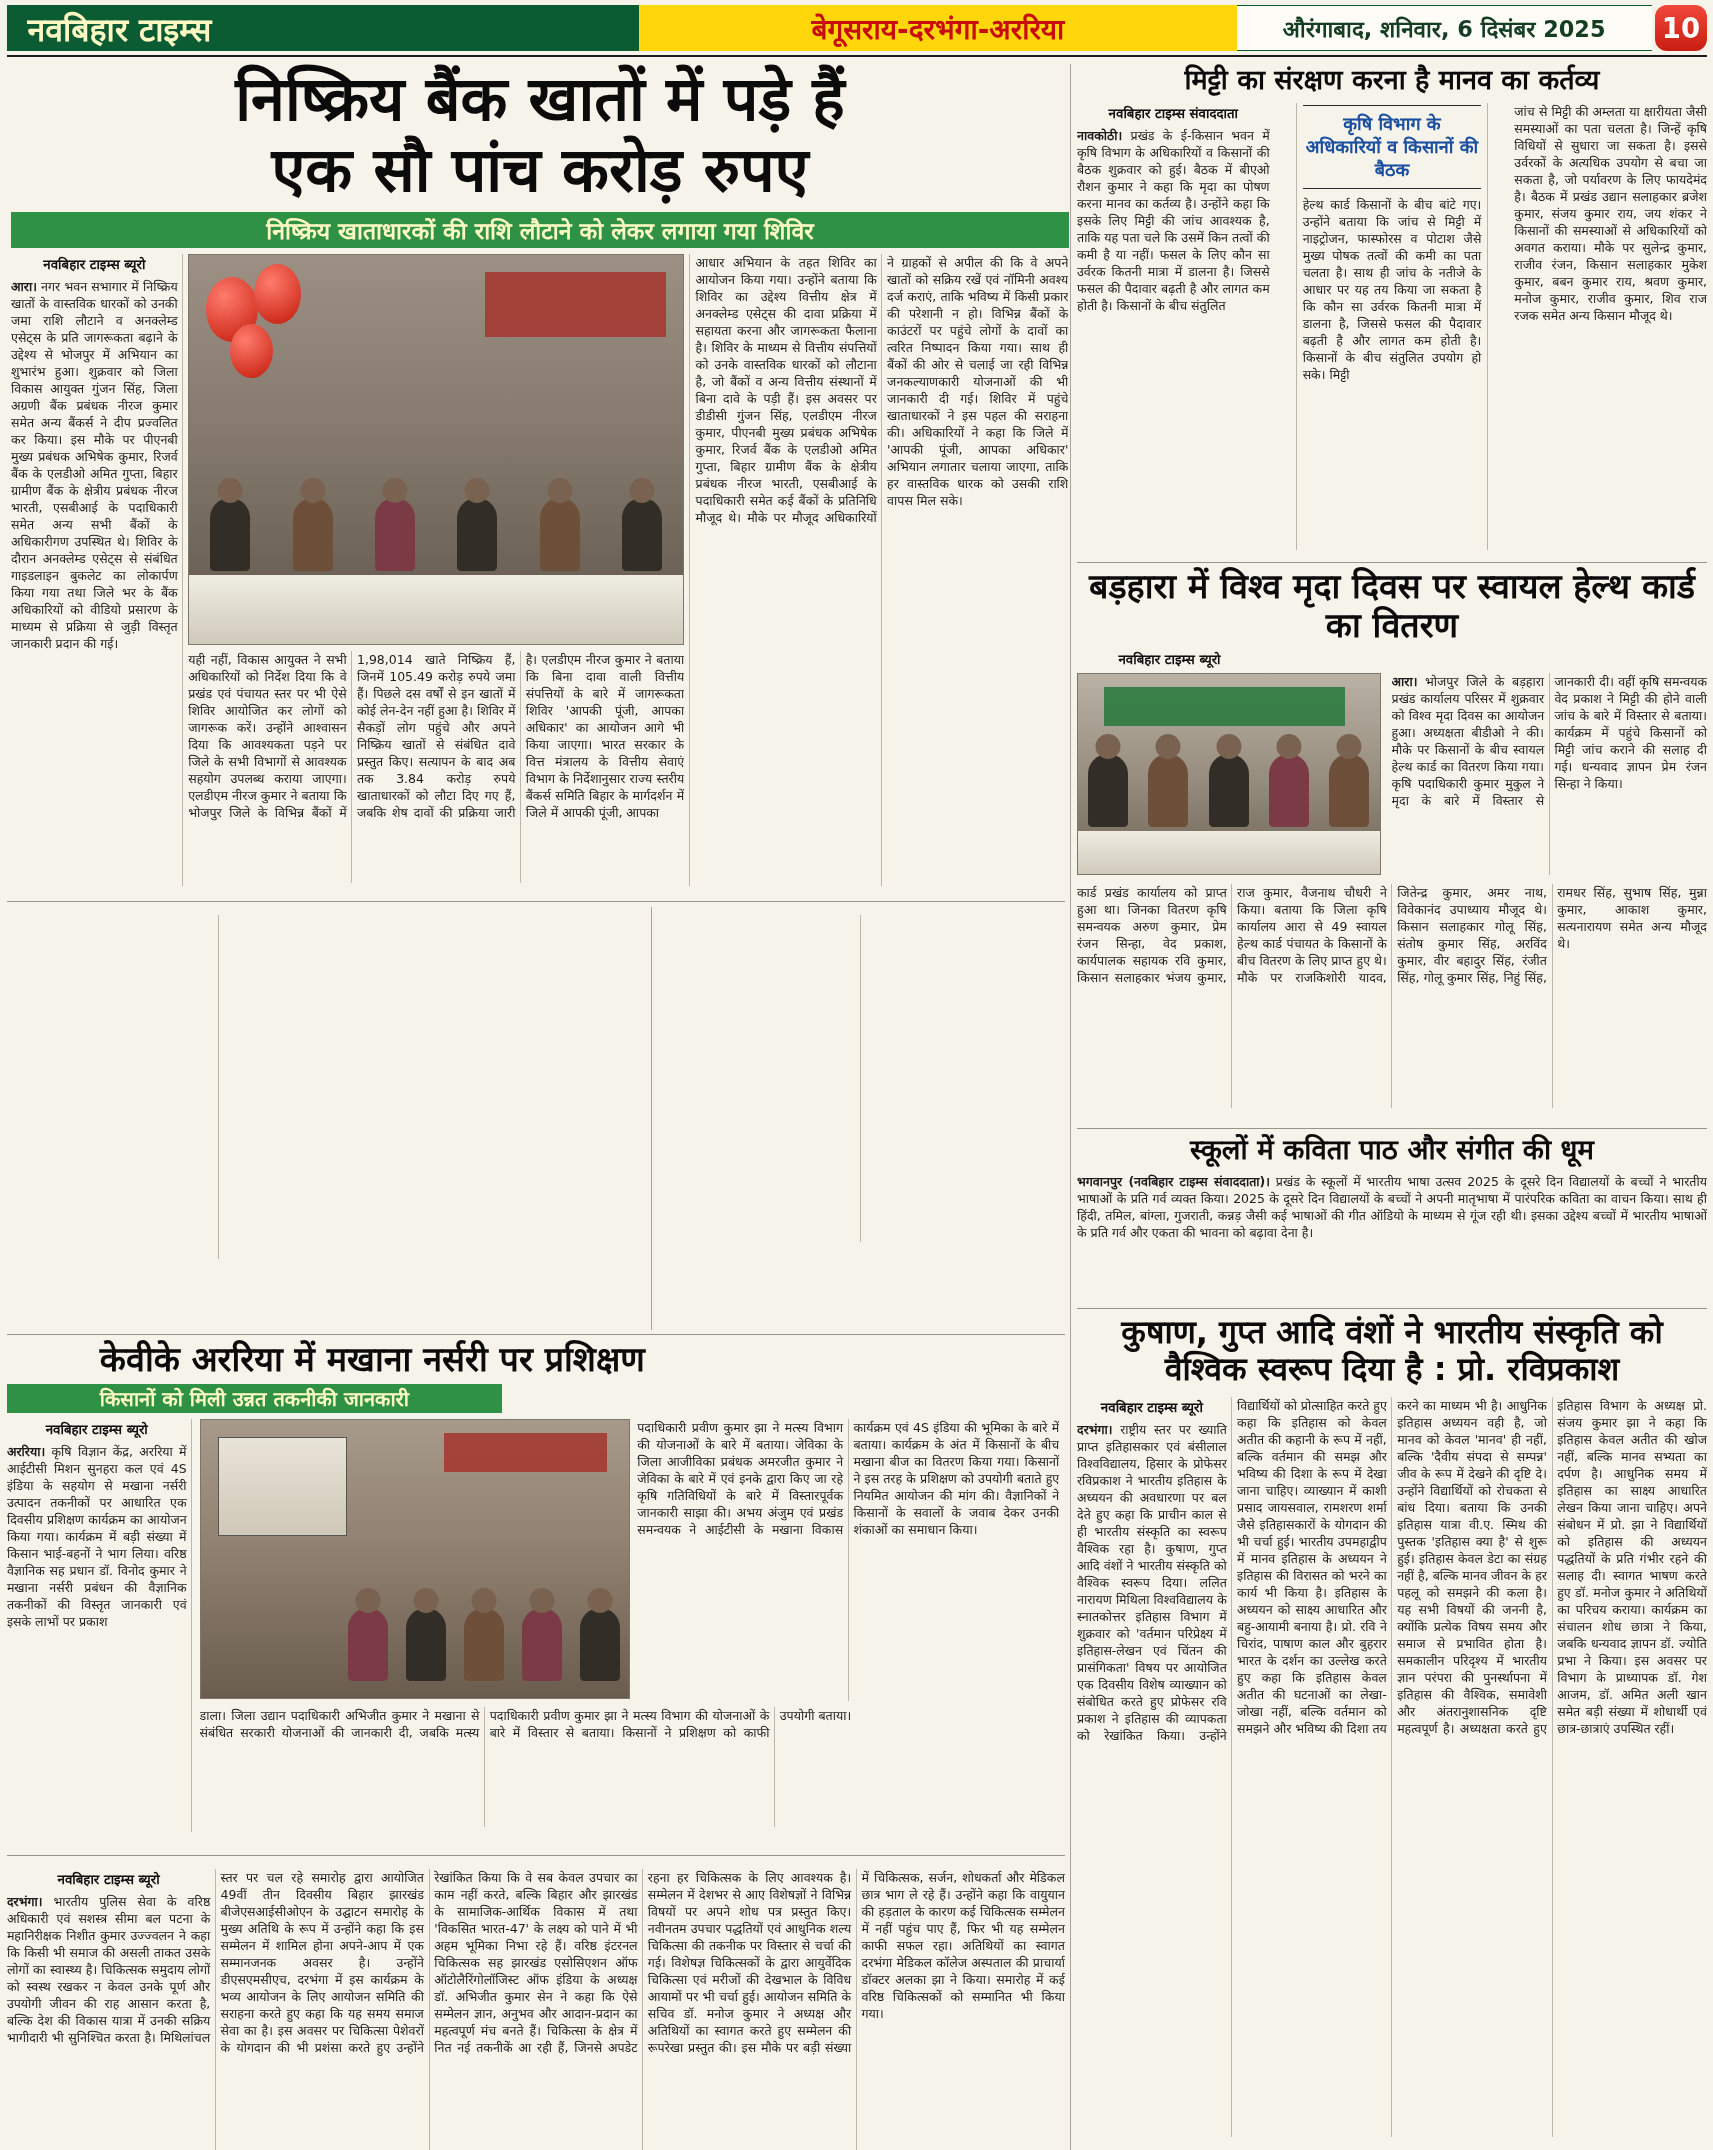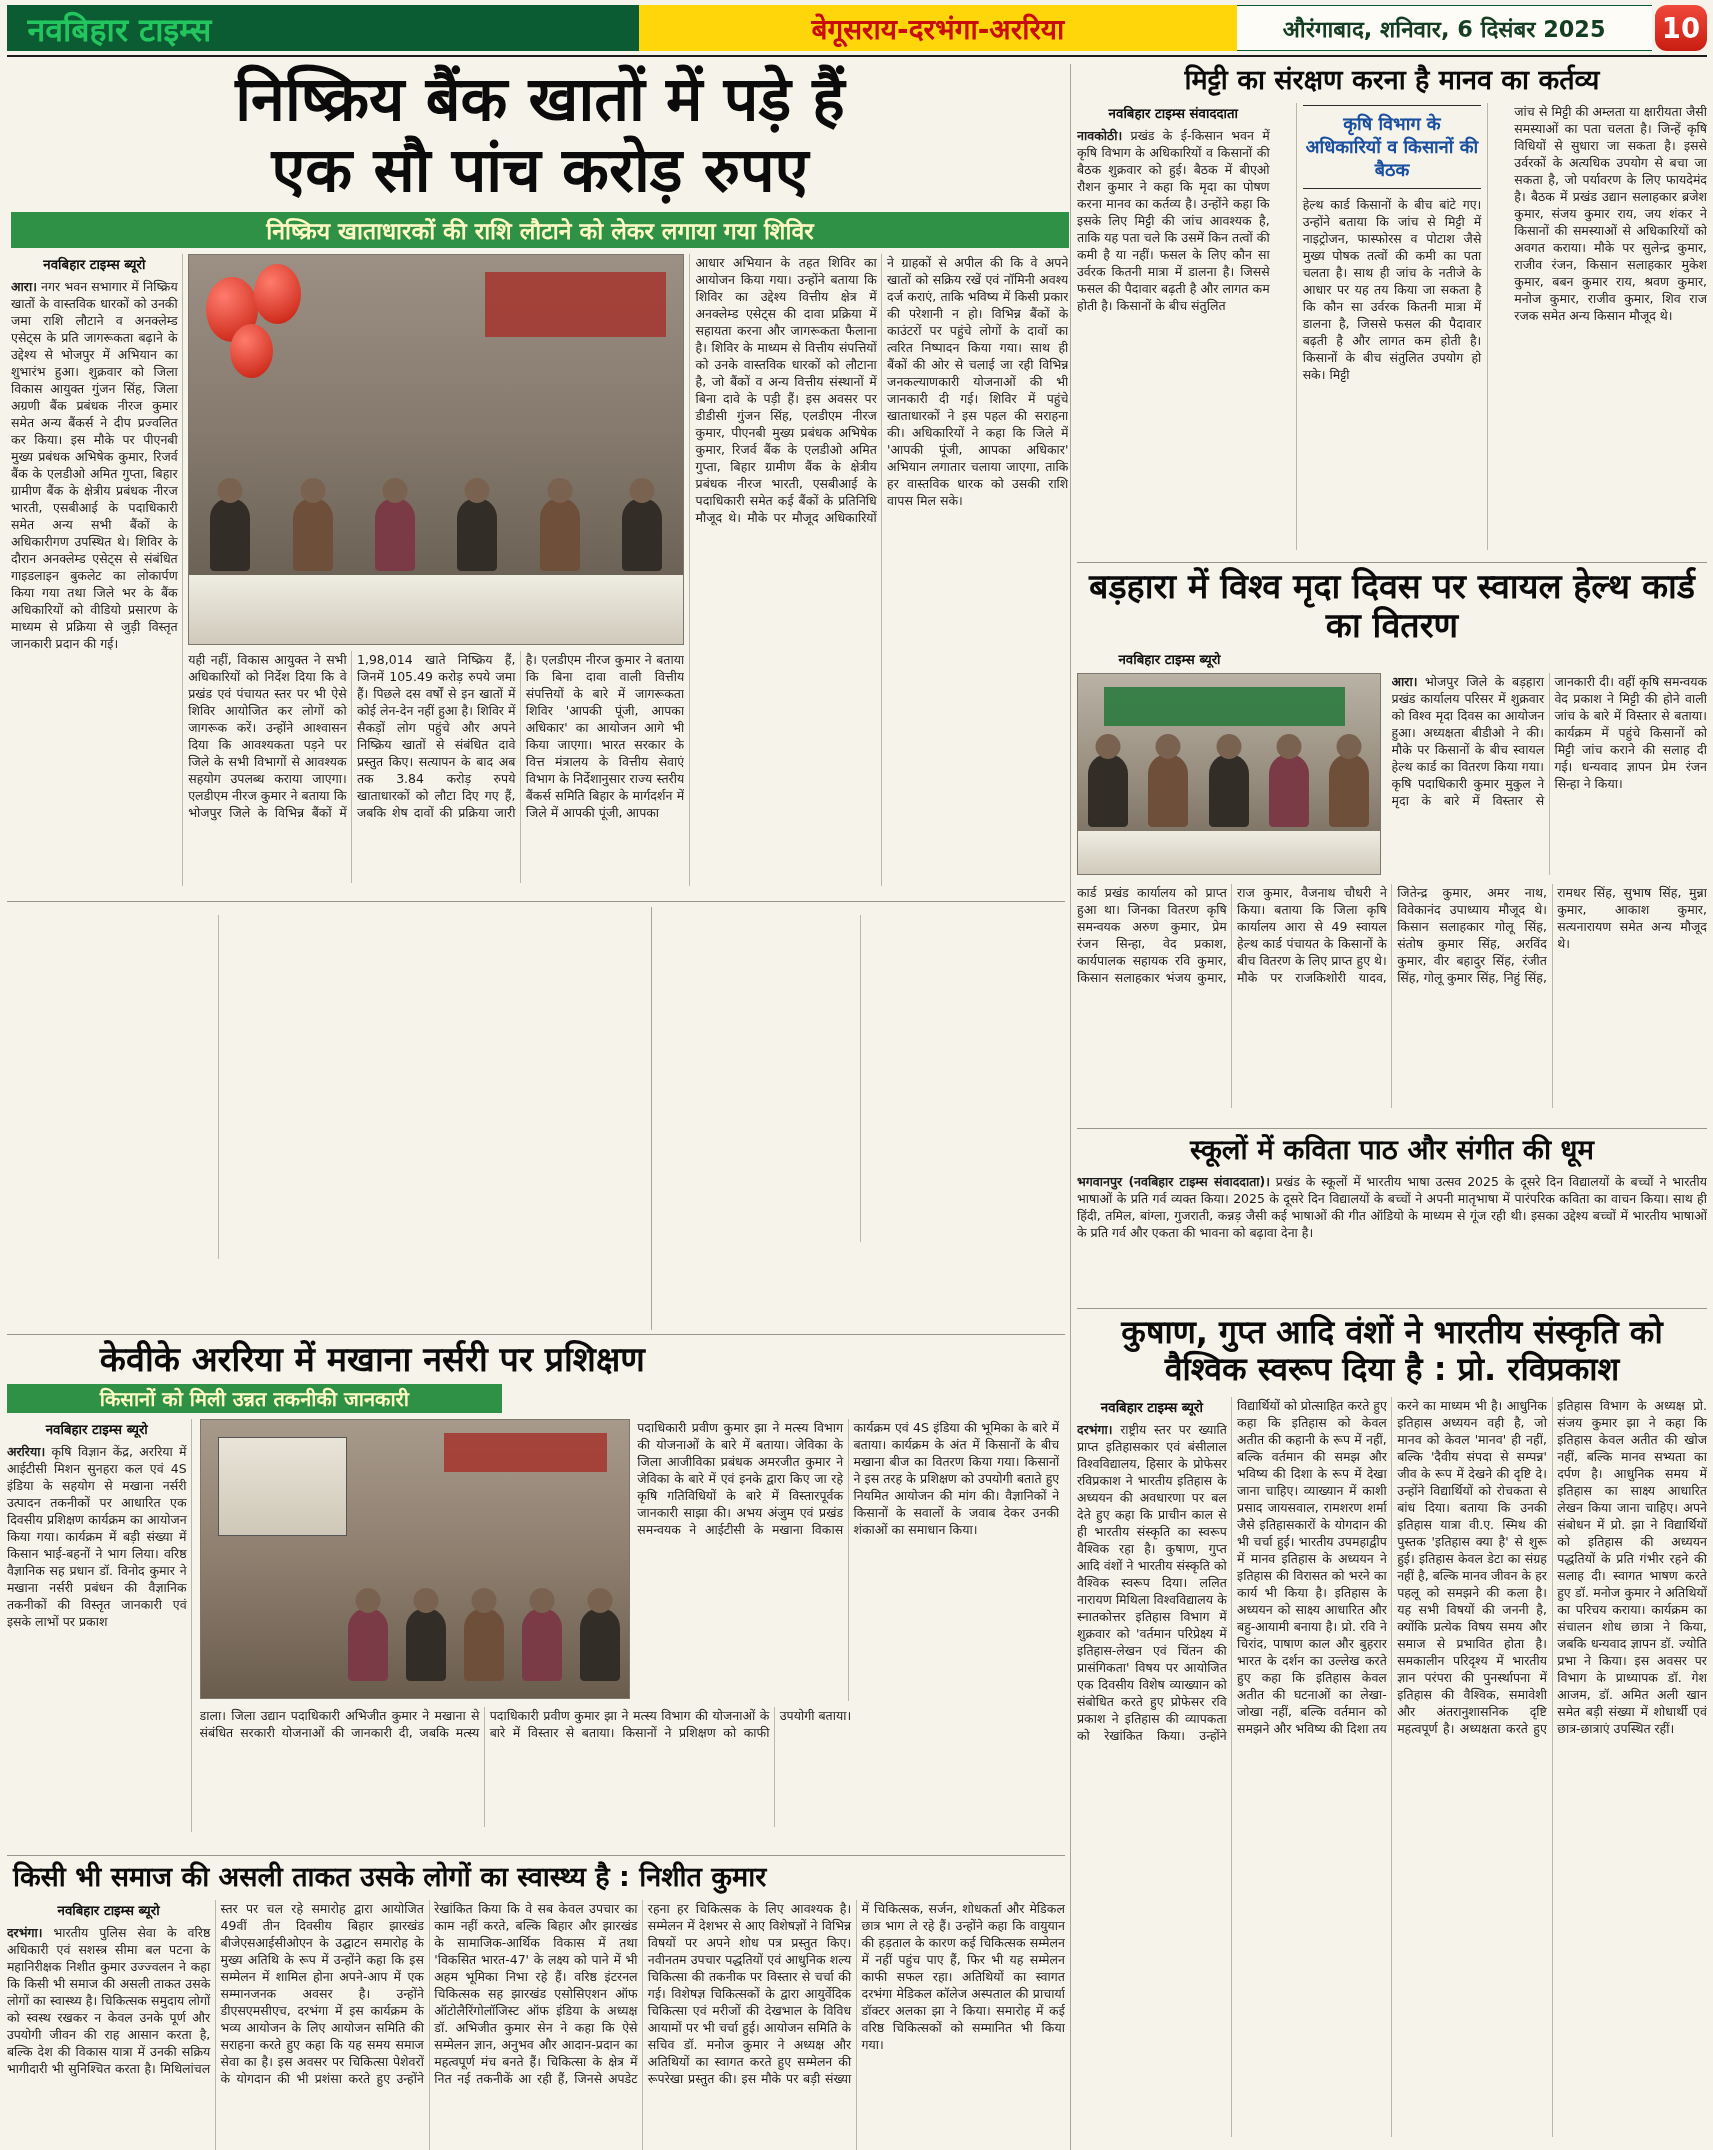--- a/index.html
+++ b/index.html
@@ -5,21 +5,21 @@
   *{margin:0;padding:0;box-sizing:border-box}
   html,body{background:#e9e6dd}
   body{
     width:1714px;height:2679px;position:relative;
     font-family:"DejaVu Sans","Liberation Sans",sans-serif;
     color:#151515;background:#f6f3ea;
   }
   .abs{position:absolute;overflow:hidden}
   
   .header{display:flex;align-items:stretch;gap:0}
-  .masthead{background:#0c5c33;color:#22c55e;font-weight:800;font-size:32px;
+  .masthead{background:#0c5c33;color:#fef9c3;font-weight:800;font-size:32px;
     display:flex;align-items:center;padding:0 20.6px;width:632px}
   .regionband{background:#ffd60a;color:#c80d0d;font-weight:800;font-size:28px;
     display:flex;align-items:center;justify-content:center;width:598px}
   .dateband{background:#fdfcf7;color:#143d22;font-weight:700;font-size:22.4px;
     display:flex;align-items:center;justify-content:center;flex:1;border-top:1.3px solid #0c5c33;border-bottom:1.3px solid #0c5c33}
   .pagenum{background:linear-gradient(180deg,#f0483a,#c81e12);color:#fff;font-weight:800;font-size:27.5px;
     display:flex;align-items:center;justify-content:center;width:52px;border-radius:12px;margin-left:3.4px}
   .headrule{border-top:2.2px solid #1c1c1c}
   
   .headline{font-weight:800;color:#0b0b0b;line-height:1.16;text-align:center}
@@ -203,19 +203,18 @@
       </div>
       <div class="body cols" style="column-count:3;height:120px;margin-top:6px;overflow:hidden">
         <p>डाला। जिला उद्यान पदाधिकारी अभिजीत कुमार ने मखाना से संबंधित सरकारी योजनाओं की जानकारी दी, जबकि मत्स्य पदाधिकारी प्रवीण कुमार झा ने मत्स्य विभाग की योजनाओं के बारे में विस्तार से बताया। किसानों ने प्रशिक्षण को काफी उपयोगी बताया।</p>
       </div>
     </div>
   </div>
 </div>
 <div class="abs hrule" style="left:6.9px;top:1855px;width:1058px;height:0"></div>
 
 <div class="abs" style="left:6.9px;top:1861px;width:1058px;height:378px">
-  <div class="headline" style="font-size:27px;text-align:left;padding-left:6px">किसी भी समाज की असली ताकत उसके लोगों का स्वास्थ्य है : निशीत कुमार</div>
   <div class="cols" style="column-count:5;height:327px;margin-top:7.7px;overflow:hidden">
     <div class="byline">नवबिहार टाइम्स ब्यूरो</div>
     <p class="body"><b class="dl">दरभंगा।</b> <span>भारतीय पुलिस सेवा के वरिष्ठ अधिकारी एवं सशस्त्र सीमा बल पटना के महानिरीक्षक निशीत कुमार उज्ज्वलन ने कहा कि किसी भी समाज की असली ताकत उसके लोगों का स्वास्थ्य है। चिकित्सक समुदाय लोगों को स्वस्थ रखकर न केवल उनके पूर्ण और उपयोगी जीवन की राह आसान करता है, बल्कि देश की विकास यात्रा में उनकी सक्रिय भागीदारी भी सुनिश्चित करता है। मिथिलांचल स्तर पर चल रहे समारोह द्वारा आयोजित 49वीं तीन दिवसीय बिहार झारखंड बीजेएसआईसीओएन के उद्घाटन समारोह के मुख्य अतिथि के रूप में उन्होंने कहा कि इस सम्मेलन में शामिल होना अपने-आप में एक सम्मानजनक अवसर है। उन्होंने डीएसएमसीएच, दरभंगा में इस कार्यक्रम के भव्य आयोजन के लिए आयोजन समिति की सराहना करते हुए कहा कि यह समय समाज सेवा का है। इस अवसर पर चिकित्सा पेशेवरों के योगदान की भी प्रशंसा करते हुए उन्होंने रेखांकित किया कि वे सब केवल उपचार का काम नहीं करते, बल्कि बिहार और झारखंड के सामाजिक-आर्थिक विकास में तथा 'विकसित भारत-47' के लक्ष्य को पाने में भी अहम भूमिका निभा रहे हैं। वरिष्ठ इंटरनल चिकित्सक सह झारखंड एसोसिएशन ऑफ ऑटोलैरिंगोलॉजिस्ट ऑफ इंडिया के अध्यक्ष डॉ. अभिजीत कुमार सेन ने कहा कि ऐसे सम्मेलन ज्ञान, अनुभव और आदान-प्रदान का महत्वपूर्ण मंच बनते हैं। चिकित्सा के क्षेत्र में नित नई तकनीकें आ रही हैं, जिनसे अपडेट रहना हर चिकित्सक के लिए आवश्यक है। सम्मेलन में देशभर से आए विशेषज्ञों ने विभिन्न विषयों पर अपने शोध पत्र प्रस्तुत किए। नवीनतम उपचार पद्धतियों एवं आधुनिक शल्य चिकित्सा की तकनीक पर विस्तार से चर्चा की गई। विशेषज्ञ चिकित्सकों के द्वारा आयुर्वेदिक चिकित्सा एवं मरीजों की देखभाल के विविध आयामों पर भी चर्चा हुई। आयोजन समिति के सचिव डॉ. मनोज कुमार ने अध्यक्ष और अतिथियों का स्वागत करते हुए सम्मेलन की रूपरेखा प्रस्तुत की। इस मौके पर बड़ी संख्या में चिकित्सक, सर्जन, शोधकर्ता और मेडिकल छात्र भाग ले रहे हैं। उन्होंने कहा कि वायुयान की हड़ताल के कारण कई चिकित्सक सम्मेलन में नहीं पहुंच पाए हैं, फिर भी यह सम्मेलन काफी सफल रहा। अतिथियों का स्वागत दरभंगा मेडिकल कॉलेज अस्पताल की प्राचार्या डॉक्टर अलका झा ने किया। समारोह में कई वरिष्ठ चिकित्सकों को सम्मानित भी किया गया।</span></p>
   </div>
 </div>
 
 
 </body></html>

